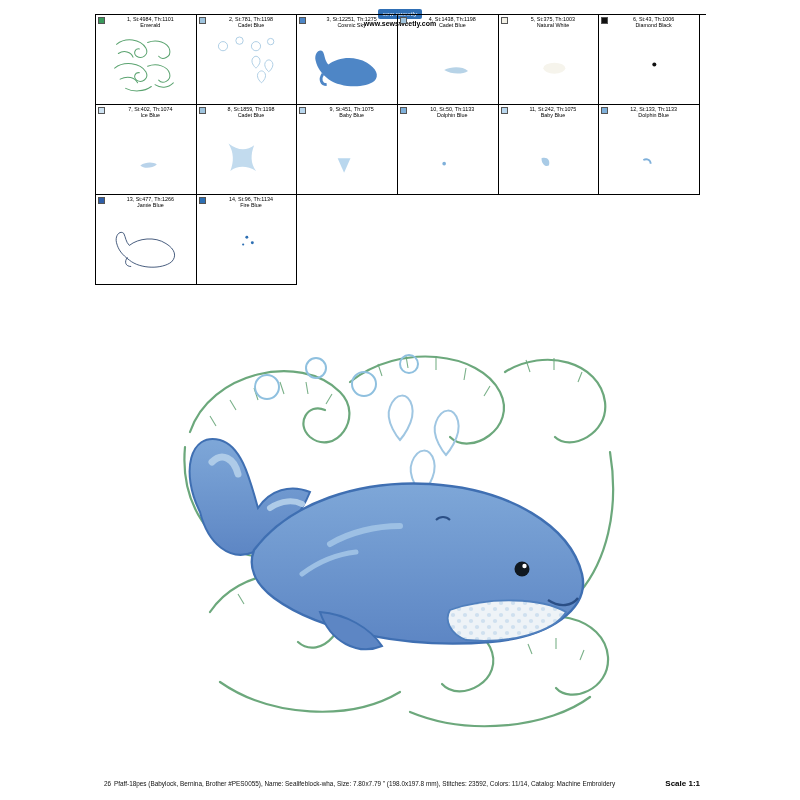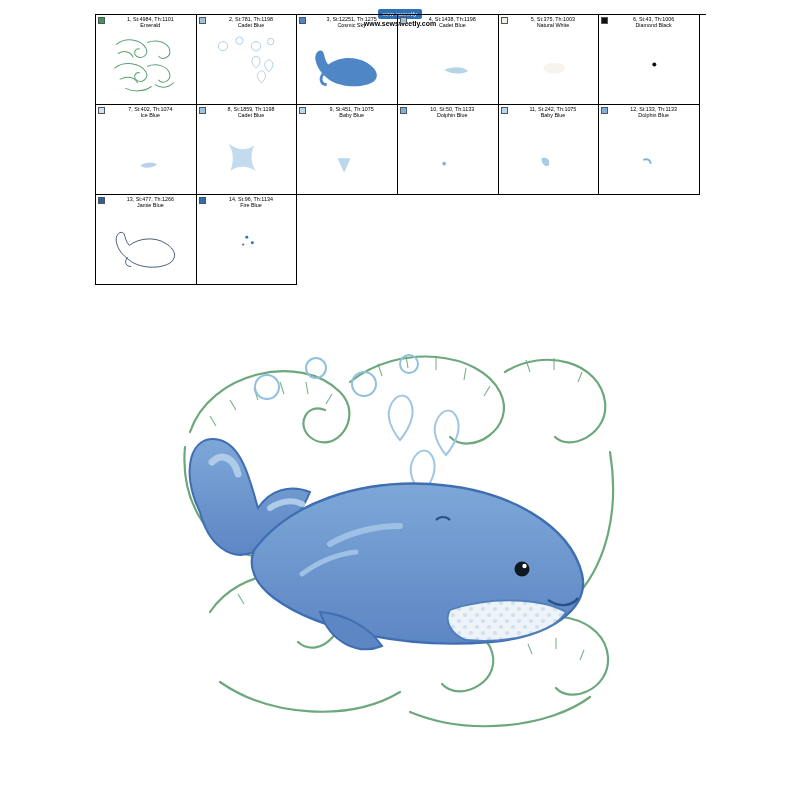--- a/index.html
+++ b/index.html
@@ -434,14 +434,19 @@
         <path d="M286 208 C290 204, 296 204, 300 208" fill="none" stroke="#2b4f86" stroke-width="2"></path>
 
         <circle cx="372" cy="257" r="7.5" fill="#101820"></circle>
         <circle cx="374.5" cy="254" r="2.2" fill="#ffffff"></circle>
 
         <path d="M398 288 C410 296, 422 294, 428 286" fill="none" stroke="#2b4f86" stroke-width="2.4"></path>
       </g>
     </svg>
   </div>
 
+  <div class="footer">
+    <span class="pageno">26</span>
+    <span class="fline" style="left:114px;">Pfaff-18pes (Babylock, Bernina, Brother #PES0055), Name: Sealifeblock-wha, Size: 7.80x7.79 " (198.0x197.8 mm), Stitches: 23592, Colors: 11/14, Catalog: Machine Embroidery</span>
+    <span class="scale">Scale 1:1</span>
+  </div>
 
 </div>
 
 </body></html>

